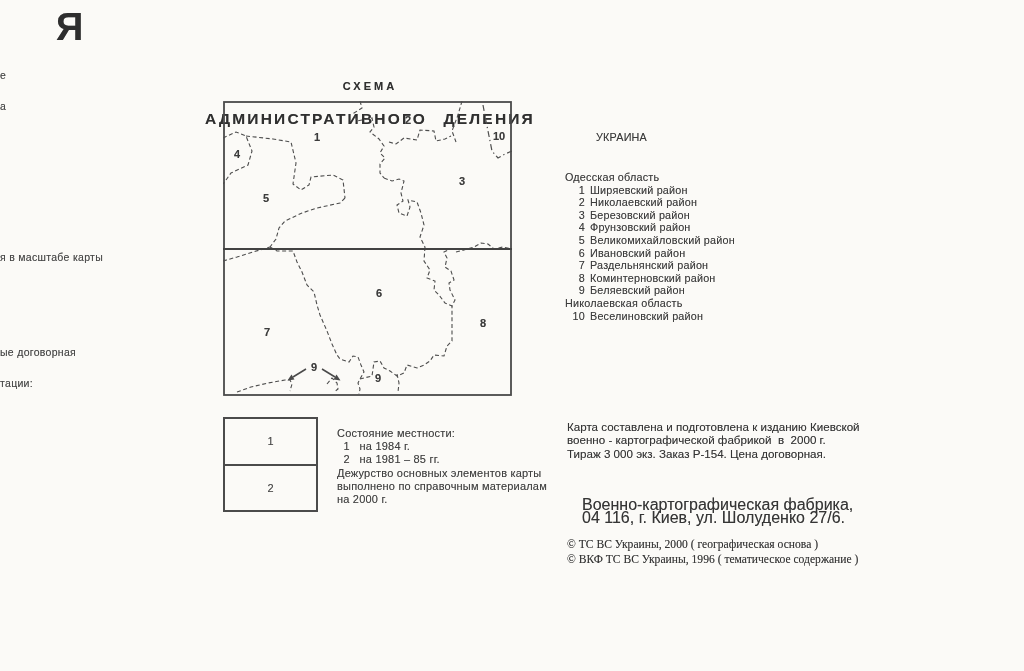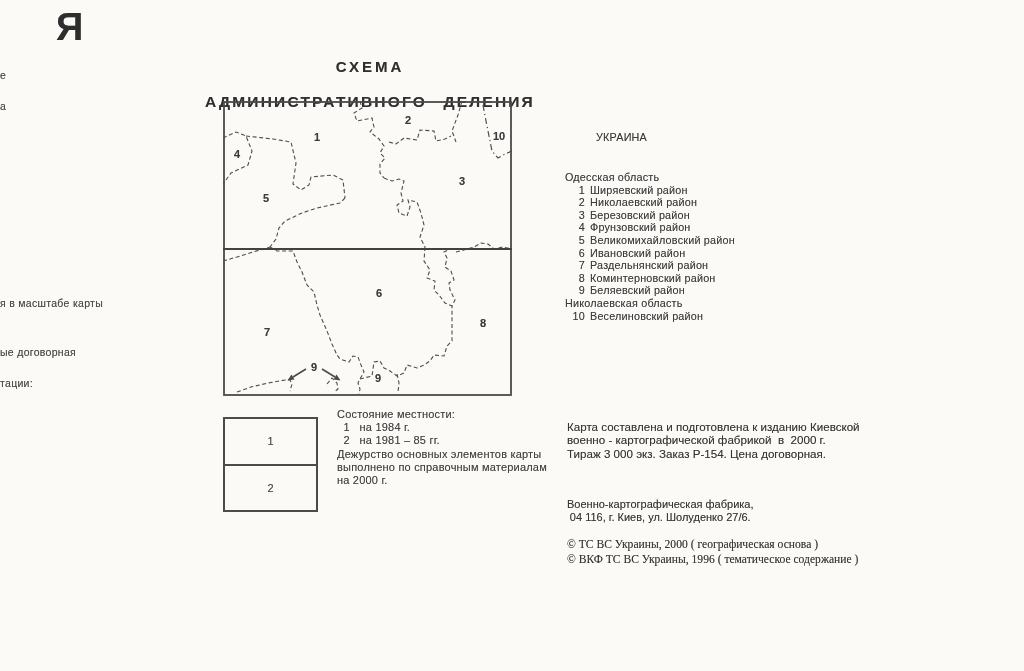--- a/index.html
+++ b/index.html
@@ -11,51 +11,51 @@
     text-shadow:0 0 .5px rgba(80,80,80,.5);
   }
   .corner-letter{
     position:absolute;left:56px;top:6px;
     font-size:38px;font-weight:700;color:#2e2e2e;letter-spacing:0;
   }
   .edge-frag{
     position:absolute;left:0;font-size:10.5px;color:#474747;white-space:pre;letter-spacing:.3px;
   }
   .title{position:absolute;left:170px;top:58px;width:400px;text-align:center;color:#2f2f2f;}
-  .title .t1{font-size:15px;font-weight:700;letter-spacing:3px;}
+  .title .t1{font-size:11px;font-weight:700;letter-spacing:3px;margin-top:22px;}
   .title .t2{font-size:15.5px;font-weight:700;letter-spacing:2.2px;word-spacing:10px;margin-top:18px;}
   #map-svg{position:absolute;left:223px;top:101px;width:289px;height:295px;}
   .sheet-index{
     position:absolute;left:223px;top:417px;width:95px;height:95px;
     border:2px solid #4b4b4b;box-sizing:border-box;display:flex;flex-direction:column;
   }
   .sheet-index .cell{flex:1;display:flex;align-items:center;justify-content:center;
     font-size:11px;color:#4a4a4a;}
   .sheet-index .c2{border-top:2px solid #4b4b4b;}
   .tblock{position:absolute;white-space:pre;}
-  .terrain{left:337px;top:408px;font-size:11px;line-height:13.2px;color:#424242;letter-spacing:.2px;}
+  .terrain{left:337px;top:427px;font-size:11px;line-height:13.2px;color:#424242;letter-spacing:.2px;}
   .imprint{left:567px;top:420px;font-size:11.6px;line-height:13.4px;color:#353535;}
-  .address{left:567px;top:498px;font-size:11px;line-height:13.4px;color:#353535;text-align:center;}
+  .address{left:582px;top:498px;font-size:16px;line-height:13.4px;color:#353535;}
   .copyright{left:567px;top:538px;font-size:11.6px;line-height:14.6px;color:#353535;font-family:Liberation Serif, serif;}
   .dlist{position:absolute;left:565px;top:106px;font-size:10.8px;line-height:12.6px;
     color:#3c3c3c;letter-spacing:.2px;white-space:pre;}
   .dlist .country{margin-left:31px;margin-bottom:2px;}
   .dlist .drow .num{display:inline-block;width:20px;text-align:right;padding-right:5px;}
 </style>
 </head>
 <body>
 
 <div class="page">
 
   <div class="corner-letter">Я</div>
 
   <div id="edge-fragments">
       <span class="edge-frag" style="top: 69px;">е</span>
       <span class="edge-frag" style="top: 100px;">а</span>
-      <span class="edge-frag" style="top: 251px; margin-top: 46px;">я в масштабе карты</span>
+      <span class="edge-frag" style="top: 251px;">я в масштабе карты</span>
       <span class="edge-frag" style="top: 346px;">ые договорная</span>
       <span class="edge-frag" style="top: 377px;">тации:</span>
     </div>
 
   <div class="title">
     <div class="t1">СХЕМА</div>
     <div class="t2">АДМИНИСТРАТИВНОГО ДЕЛЕНИЯ</div>
   </div>
 
   <svg id="map-svg" viewBox="0 0 289 295">

